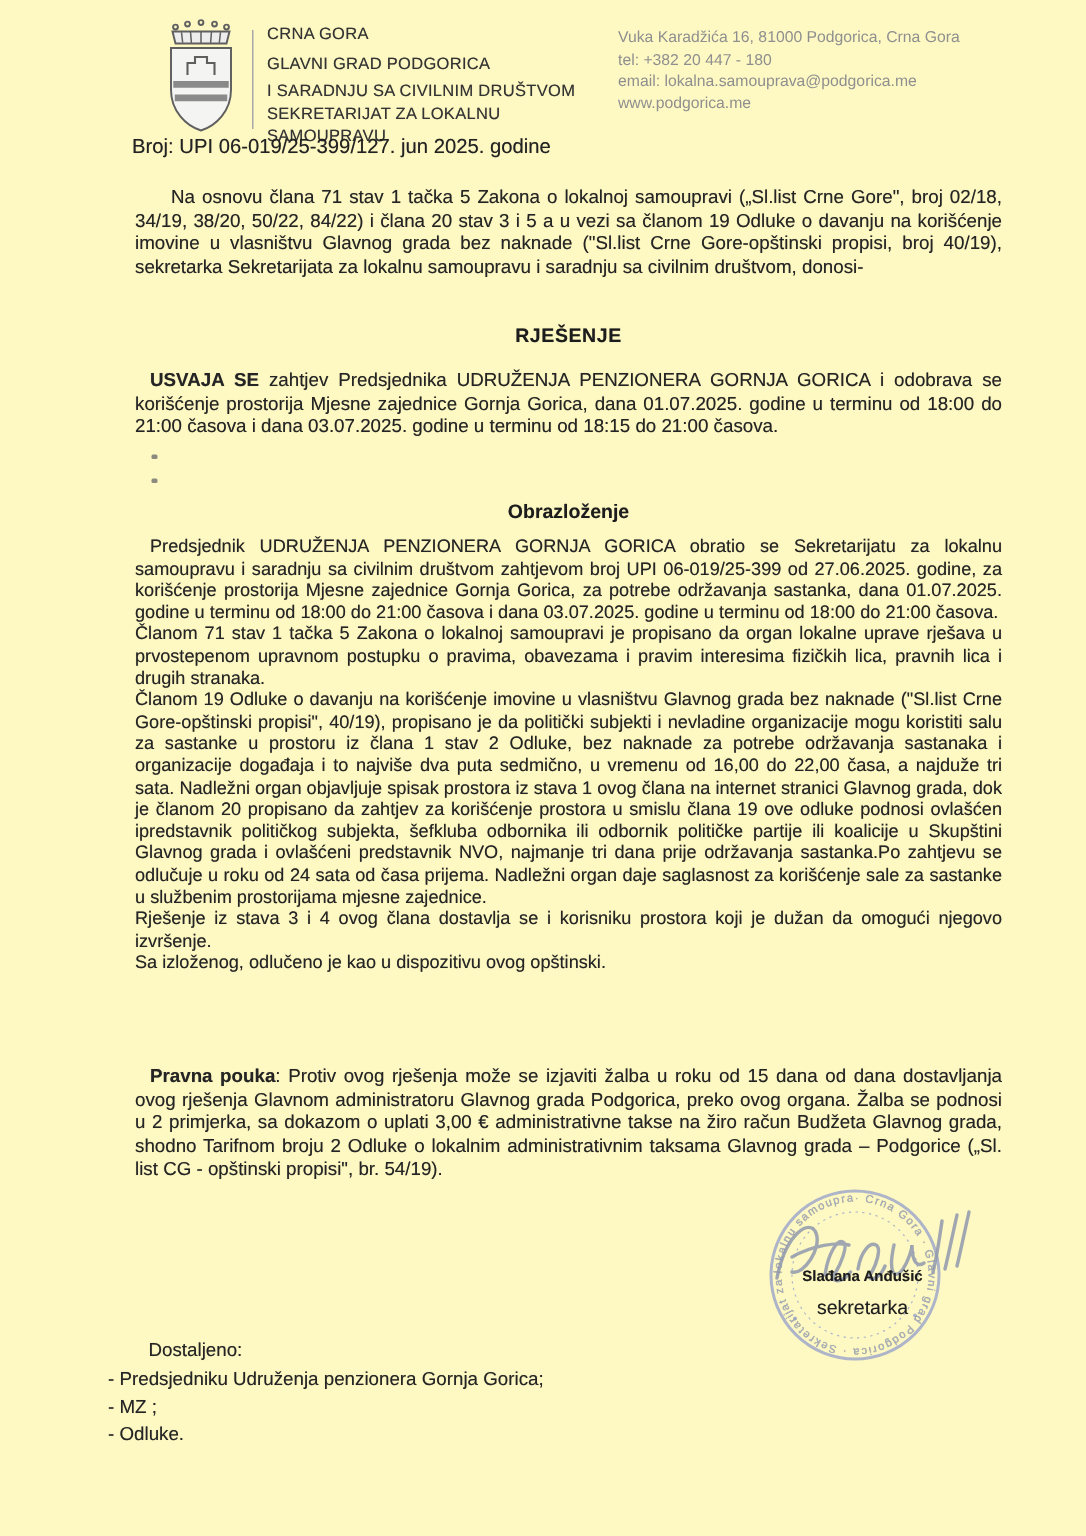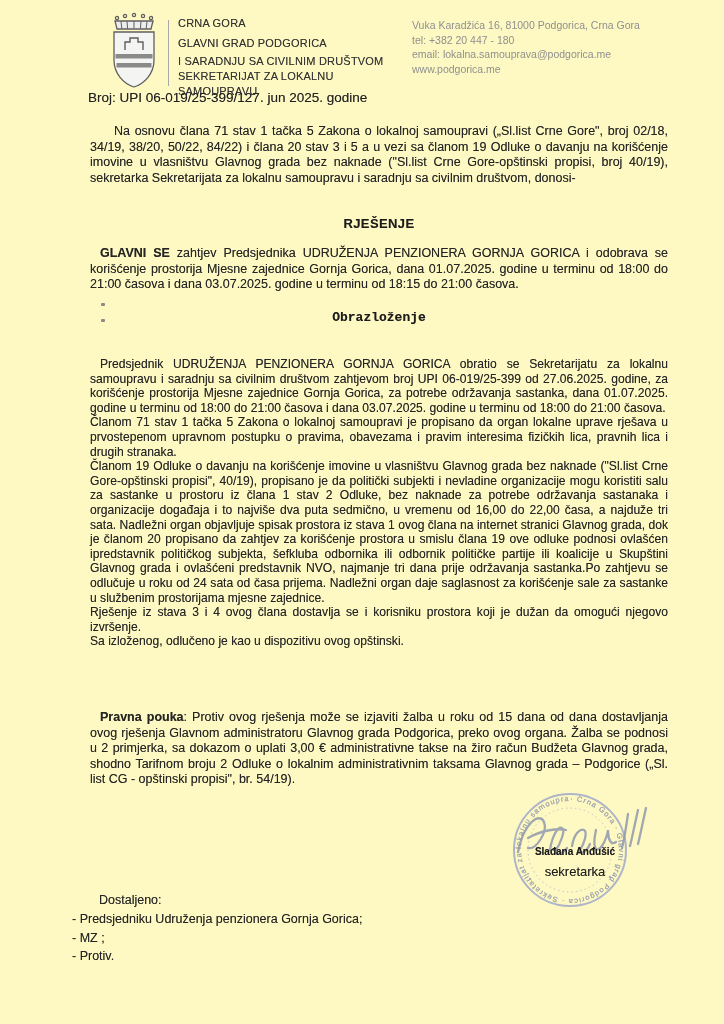--- a/index.html
+++ b/index.html
@@ -22,21 +22,21 @@
   .contact div { line-height:14.5px; }
 
   .refrow { position:absolute; left:88px; top:90px; width:512px; display:flex; justify-content:flex-start; font-size:13.5px; color:#222; }
 
   
   .tx { position:absolute; left:90px; width:578px; font-size:12.5px; line-height:15.5px; text-align:justify; color:#242424; }
   .intro { top:124px; text-indent:24px; }
   .hd { position:absolute; left:90px; width:578px; text-align:center; font-weight:bold; font-size:13px; color:#1c1c1c; }
   .h-rjesenje { top:216px; letter-spacing:.4px; }
   .p-usvaja { top:246px; text-indent:10px; }
-  .h-obraz { top:310px;font-family:Liberation Mono, monospace; }
+  .h-obraz { top:333px; }
   .p-block { top:357px; font-size:12.1px; line-height:14.6px; }
   .p-block p { text-align:justify; }
   .p-block .ind { text-indent:10px; }
   .p-pravna { top:710px; text-indent:10px; }
 
   .dot-art { position:absolute; width:4px; height:3px; background:#6f6f6f; border-radius:1px; opacity:.8; }
   .d1 { left:101px; top:303px; }
   .d2 { left:101px; top:319px; }
 
   
@@ -96,21 +96,21 @@
 
   <div class="refrow">
     <span>Broj: UPI 06-019/25-399/1</span>
     <span>27. jun 2025. godine</span>
   </div>
 
   <p class="tx intro">Na osnovu člana 71 stav 1 tačka 5 Zakona o lokalnoj samoupravi („Sl.list Crne Gore", broj 02/18, 34/19, 38/20, 50/22, 84/22) i člana  20 stav 3 i 5 a u vezi sa članom 19  Odluke o davanju na korišćenje imovine u vlasništvu Glavnog grada bez naknade ("Sl.list Crne Gore-opštinski propisi, broj 40/19), sekretarka Sekretarijata za lokalnu samoupravu i saradnju sa civilnim društvom, donosi-</p>
 
   <div class="hd h-rjesenje">RJEŠENJE</div>
 
-  <p class="tx p-usvaja"><b>GLAVNI SE</b><span> zahtjev  Predsjednika UDRUŽENJA PENZIONERA GORNJA GORICA  i odobrava se korišćenje prostorija Mjesne zajednice Gornja Gorica, dana  01.07.2025. godine u terminu od 18:00 do 21:00 časova i dana 03.07.2025. godine u terminu od 18:15 do 21:00 časova.</span></p>
+  <p class="tx p-usvaja"><b>USVAJA SE</b><span> zahtjev  Predsjednika UDRUŽENJA PENZIONERA GORNJA GORICA  i odobrava se korišćenje prostorija Mjesne zajednice Gornja Gorica, dana  01.07.2025. godine u terminu od 18:00 do 21:00 časova i dana 03.07.2025. godine u terminu od 18:15 do 21:00 časova.</span></p>
 
   <span class="dot-art d1"></span>
   <span class="dot-art d2"></span>
 
   <div class="hd h-obraz">Obrazloženje</div>
 
   <div class="tx p-block">
     <p class="ind">Predsjednik UDRUŽENJA PENZIONERA GORNJA GORICA obratio se Sekretarijatu za lokalnu samoupravu i saradnju sa civilnim društvom  zahtjevom broj UPI 06-019/25-399 od 27.06.2025. godine, za korišćenje prostorija Mjesne zajednice Gornja Gorica, za potrebe održavanja sastanka, dana  01.07.2025. godine u terminu od 18:00 do 21:00 časova i dana 03.07.2025. godine u terminu od 18:00 do 21:00 časova.</p>
     <p>Članom 71 stav 1 tačka 5  Zakona o lokalnoj samoupravi je propisano da organ lokalne uprave rješava u prvostepenom upravnom postupku o pravima, obavezama i pravim interesima fizičkih lica, pravnih lica i drugih stranaka.</p>
     <p>Članom 19 Odluke o davanju na korišćenje imovine u vlasništvu Glavnog grada bez naknade ("Sl.list Crne Gore-opštinski propisi", 40/19), propisano je da politički subjekti i nevladine organizacije mogu koristiti salu za sastanke u prostoru iz člana 1 stav 2 Odluke, bez naknade za potrebe održavanja sastanaka i organizacije događaja i to najviše dva puta sedmično, u vremenu od 16,00 do 22,00 časa, a najduže tri sata. Nadležni organ objavljuje spisak prostora iz stava 1 ovog člana na internet stranici Glavnog grada, dok je članom 20 propisano  da zahtjev za korišćenje prostora u smislu člana 19 ove odluke podnosi ovlašćen ipredstavnik političkog subjekta, šefkluba odbornika ili odbornik političke partije ili koalicije u Skupštini Glavnog grada i ovlašćeni predstavnik NVO, najmanje tri dana prije održavanja sastanka.Po zahtjevu se odlučuje u roku od 24 sata od časa prijema. Nadležni organ daje saglasnost za korišćenje sale za sastanke u službenim prostorijama mjesne zajednice.</p>
@@ -146,16 +146,16 @@
       </g>
     </svg>
     <div class="sig-name">Slađana Anđušić</div>
     <div class="sig-title">sekretarka</div>
   </div>
 
   <div class="delivery">
     <div class="dl-label">Dostaljeno:</div>
     <div>- Predsjedniku Udruženja penzionera Gornja Gorica;</div>
     <div>- MZ ;</div>
-    <div>- Protiv.</div>
+    <div>- Odluke.</div>
   </div>
 
 </div>
 
 </body></html>

